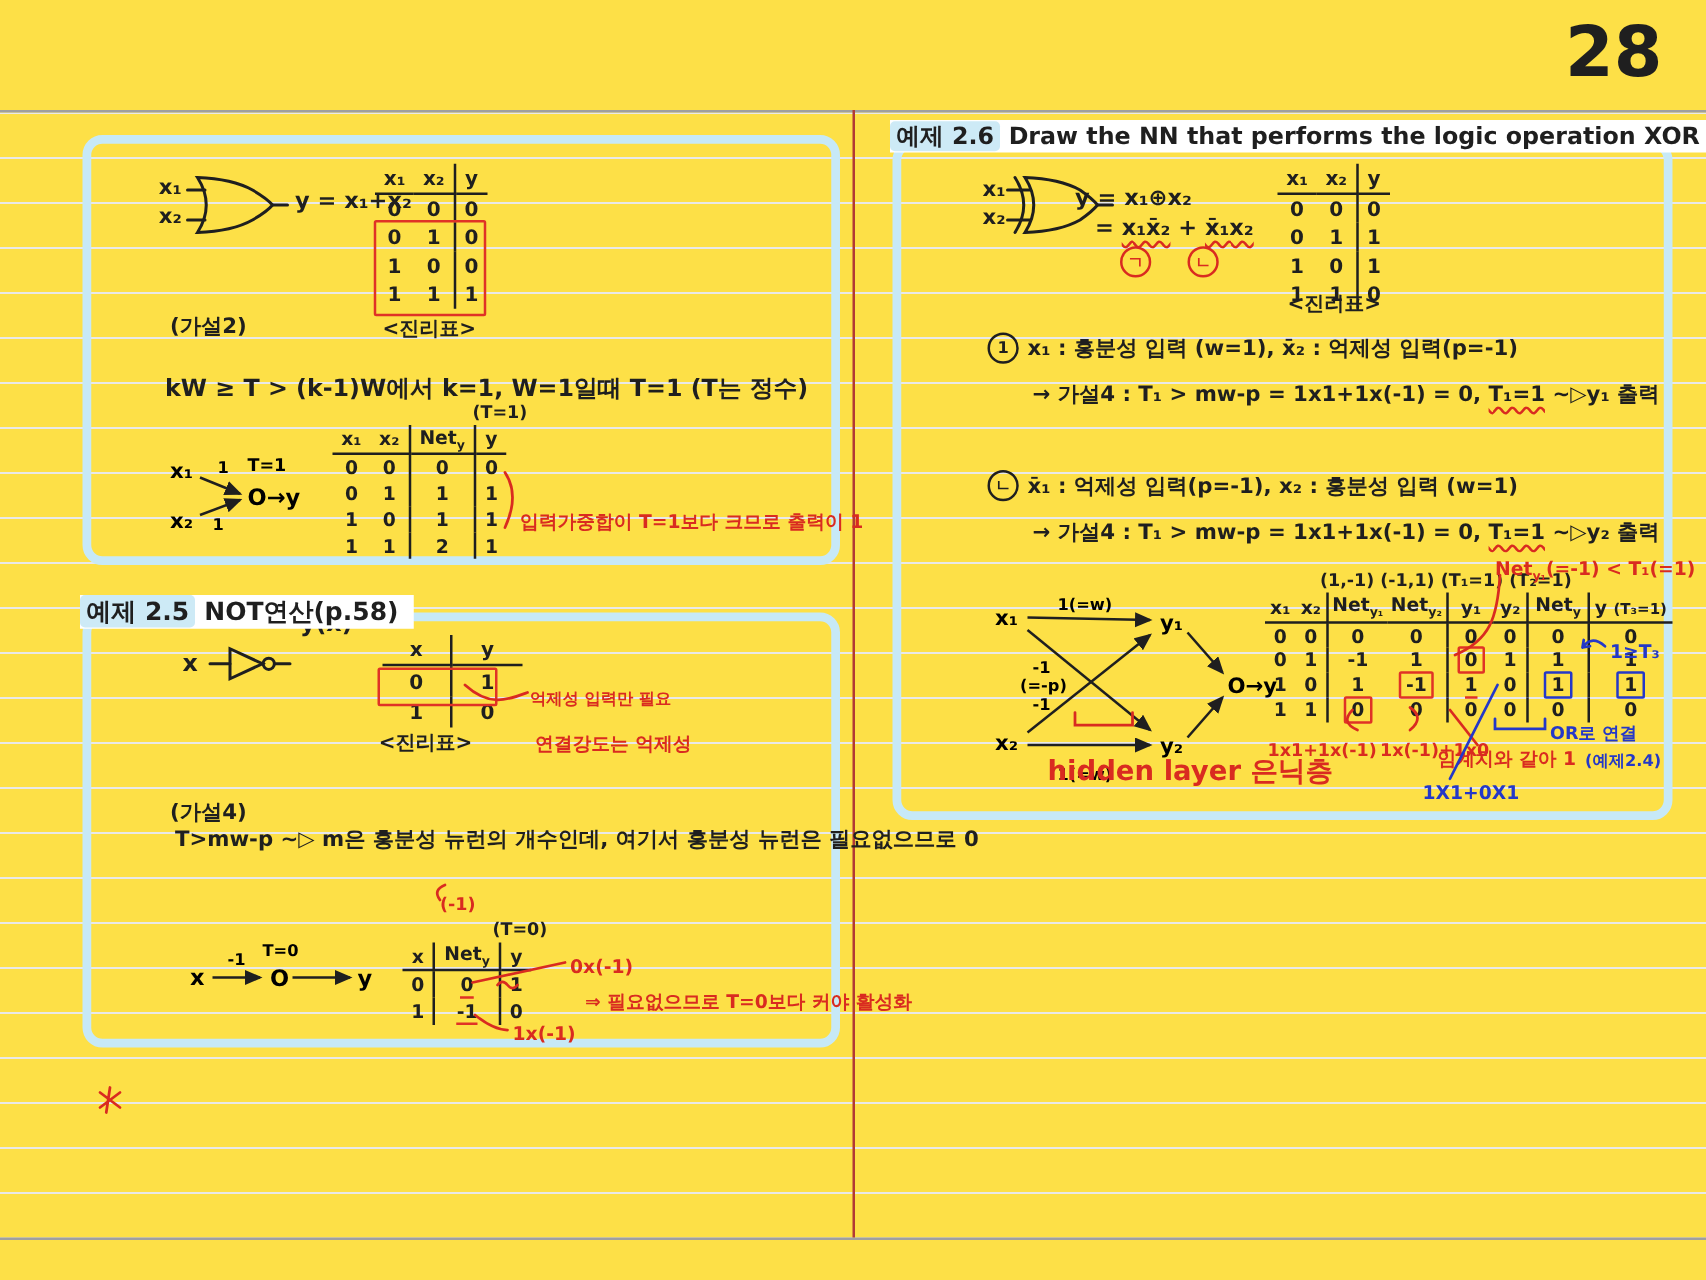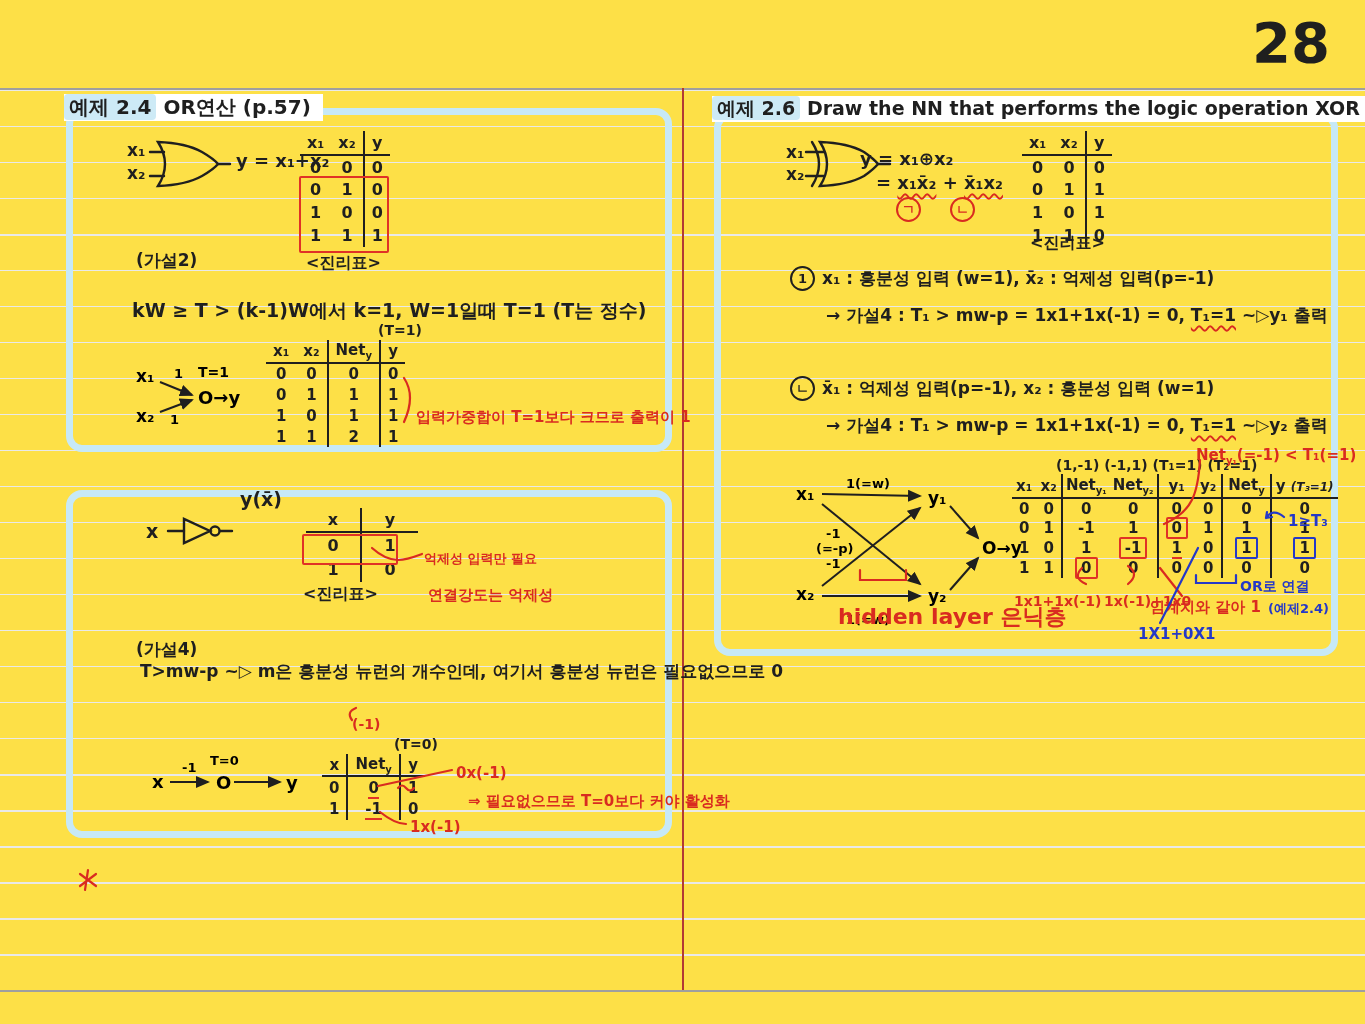--- a/index.html
+++ b/index.html
@@ -37,24 +37,20 @@
 </head>
 <body>
 
 <div class="page">
 
   <div class="rules"></div>
   <div class="divider"></div>
   <div class="page-num">28</div>
 
   <div class="panel" style="left:66px;top:108px;width:592px;height:330px;"></div>
-  <div class="sec-title" style="left:64px;top:94px;">
-    <span class="hl-cyan">예제 2.4</span>
-    <span>OR연산 (p.57)</span>
-  </div>
 
   <div class="abs lbl" style="left:127px;top:140px;font-size:17px;">x₁</div>
   <div class="abs lbl" style="left:127px;top:163px;font-size:17px;">x₂</div>
   <svg class="abs" style="left:150px;top:138px;" width="84" height="52">
     <g stroke="#1f1f1f" stroke-width="2.4" fill="none" stroke-linecap="round">
       <path d="M0,14 H14 M0,38 H14 M68,26 H80"></path>
       <path d="M8,4 Q22,26 8,48 Q36,47 52,38 Q64,31 68,26 Q64,21 52,14 Q36,5 8,4 Z"></path>
     </g>
   </svg>
   <div class="abs lbl" style="left:236px;top:150px;font-size:18px;">y = x₁+x₂</div>
@@ -141,20 +137,24 @@
           <td>1</td>
           <td class="vr">1</td>
           <td class="vr">2</td>
           <td>1</td>
         </tr>
   </tbody>
     </table>
   <div class="abs red lbl" style="left:416px;top:408px;font-size:15px;">입력가중합이 T=1보다 크므로 출력이 1</div>
 
   <div class="panel" style="left:66px;top:490px;width:592px;height:334px;"></div>
+  <div class="sec-title" style="left:64px;top:476px;">
+    <span class="hl-cyan">예제 2.5</span>
+    <span>NOT연산(p.58)</span>
+  </div>
 
   <div class="abs lbl" style="left:146px;top:520px;font-size:19px;">x</div>
   <svg class="abs" style="left:168px;top:516px;" width="66" height="30">
     <g stroke="#1f1f1f" stroke-width="2.4" fill="none" stroke-linecap="round">
       <path d="M0,15 H16 M52,15 H64"></path>
       <path d="M16,3 L16,27 L42,15 Z"></path>
       <circle cx="47" cy="15" r="4.5"></circle>
     </g>
   </svg>
   <div class="abs lbl" style="left:240px;top:488px;font-size:19px;">y(x̄)</div>
@@ -318,21 +318,21 @@
   <table class="ht" style="left:1012px;top:474px;font-size:15px;">
     <tbody>
         <tr class="hdr" style="height:24px;">
       <td style="padding:0 4px;">x₁</td>
       <td class="vr" style="padding:0 4px;">x₂</td>
       <td style="padding:0 3px;"><span>Net</span><sub class="subs">y₁</sub></td>
       <td class="vr" style="padding:0 3px;"><span>Net</span><sub class="subs">y₂</sub></td>
       <td style="padding:0 5px;">y₁</td>
       <td class="vr" style="padding:0 5px;">y₂</td>
       <td class="vr" style="padding:0 5px;"><span>Net</span><sub class="subs">y</sub></td>
-      <td style="padding:0 4px;white-space:nowrap;"><span>y</span> <span style="font-size:12px;font-style:italic;">(T₃=1)</span></td>
+      <td style="padding:0 4px;white-space:nowrap;"><span>y</span> <span style="font-size:12px;">(T₃=1)</span></td>
     </tr>
     <tr style="height:20px;">
       <td>0</td>
           <td class="vr">0</td>
       <td>0</td>
           <td class="vr">0</td>
       <td>0</td>
           <td class="vr">0</td>
       <td class="vr">0</td>
           <td>0</td>

